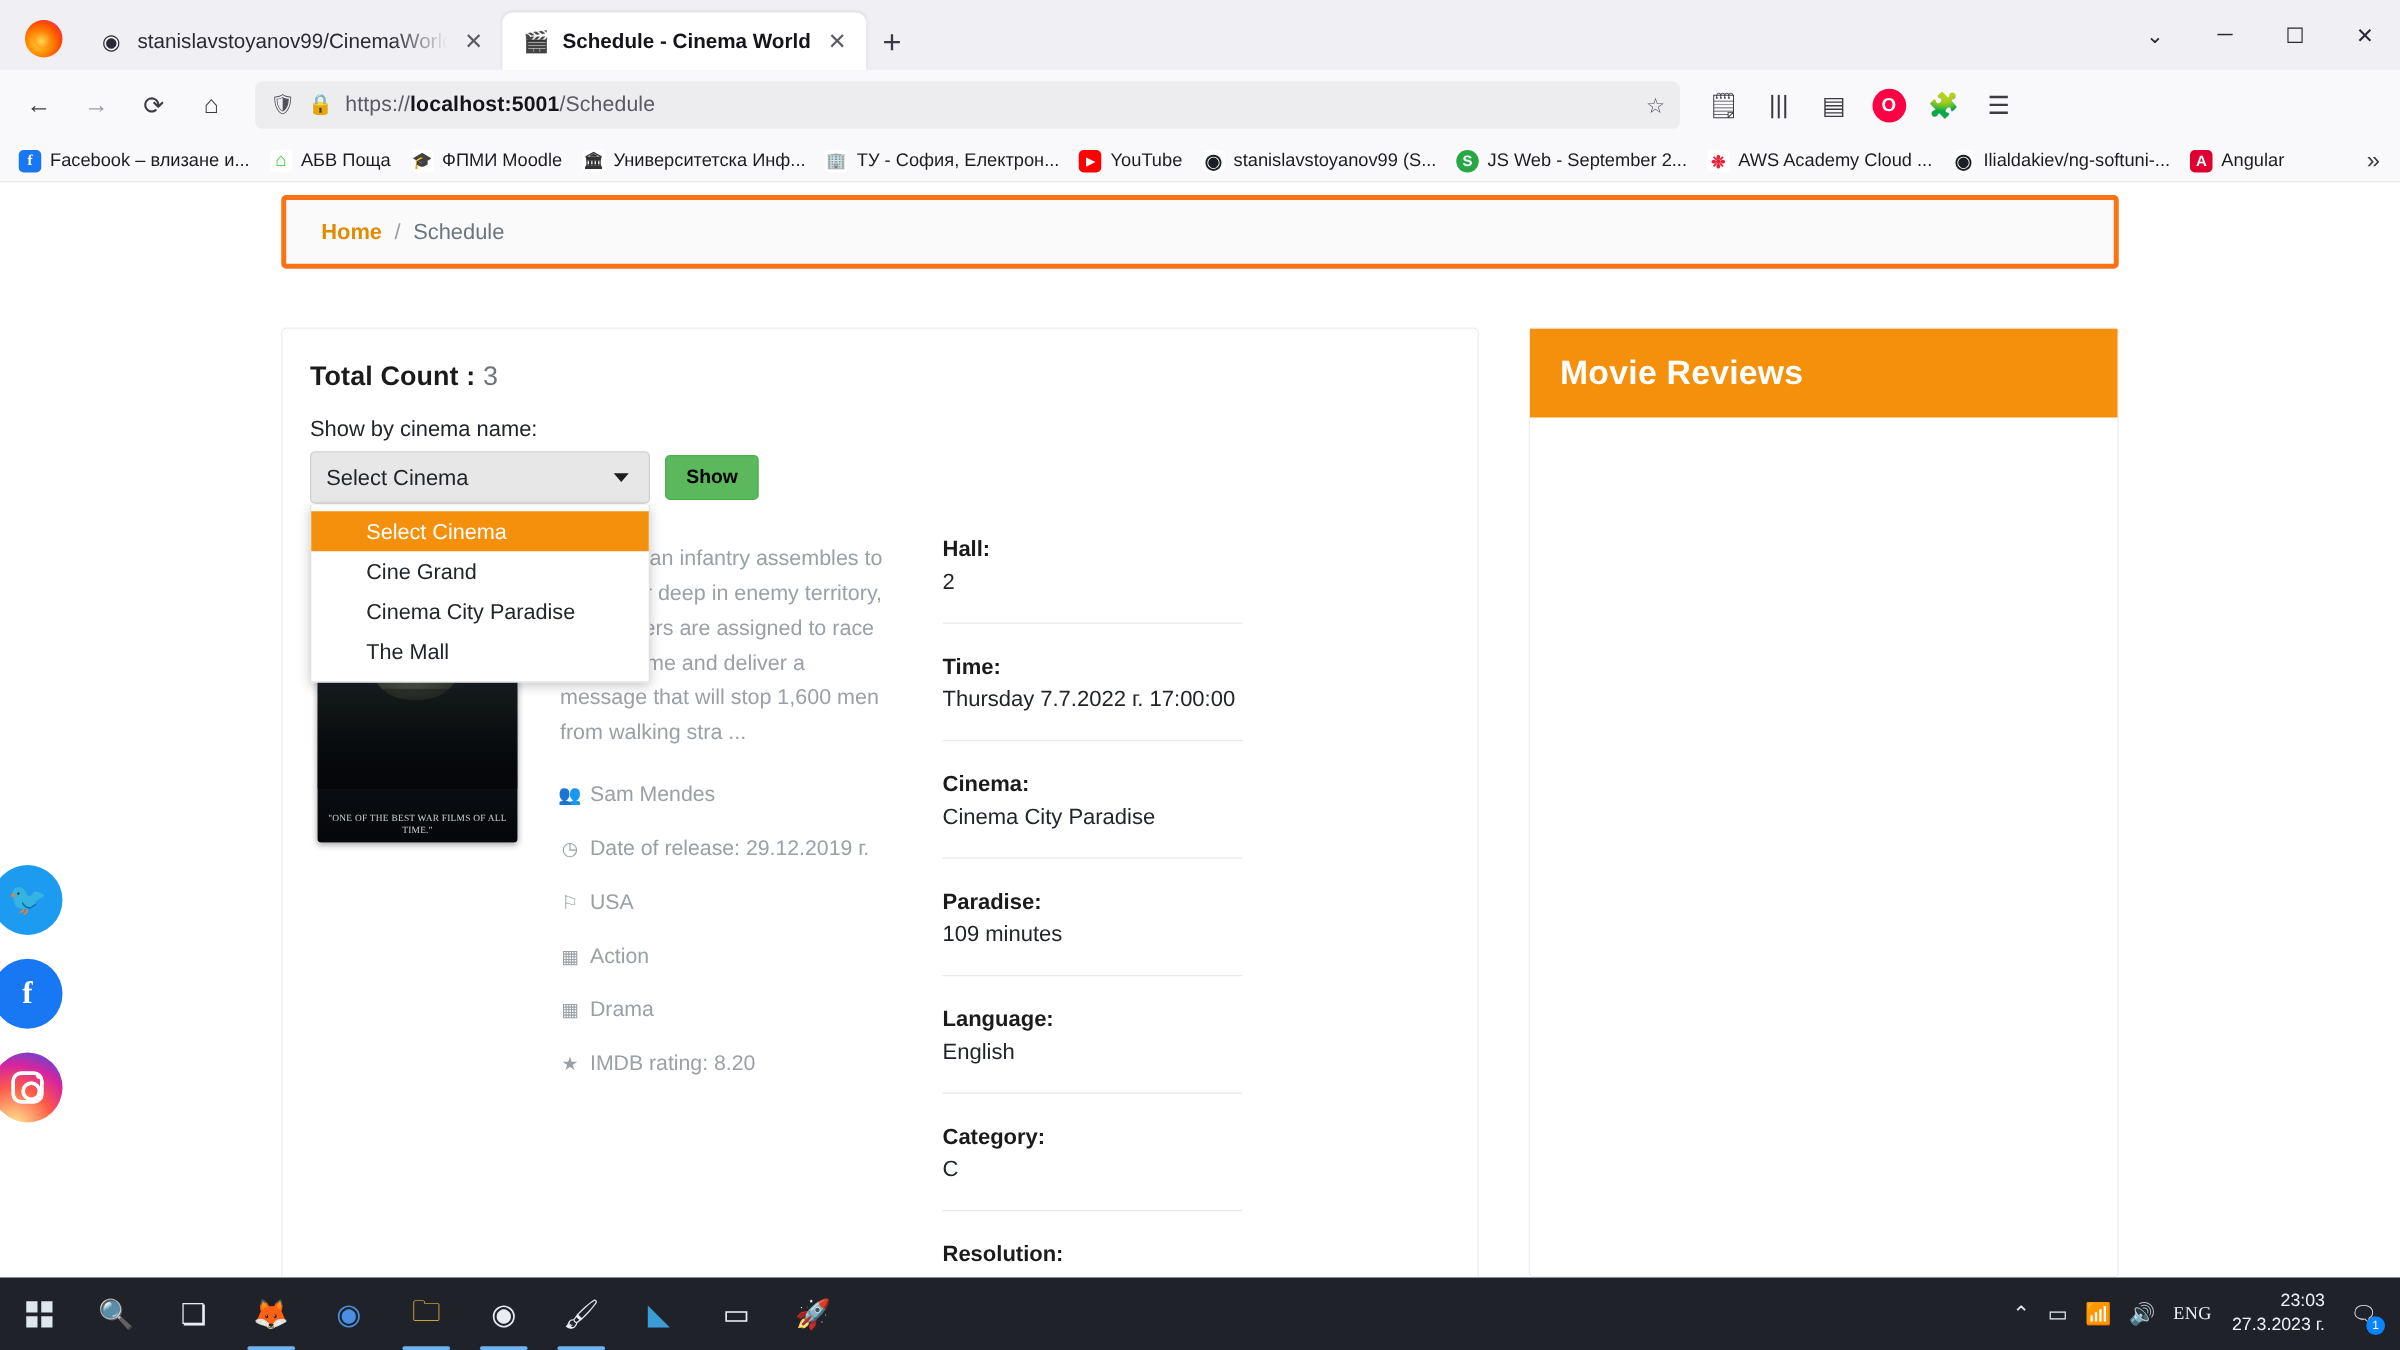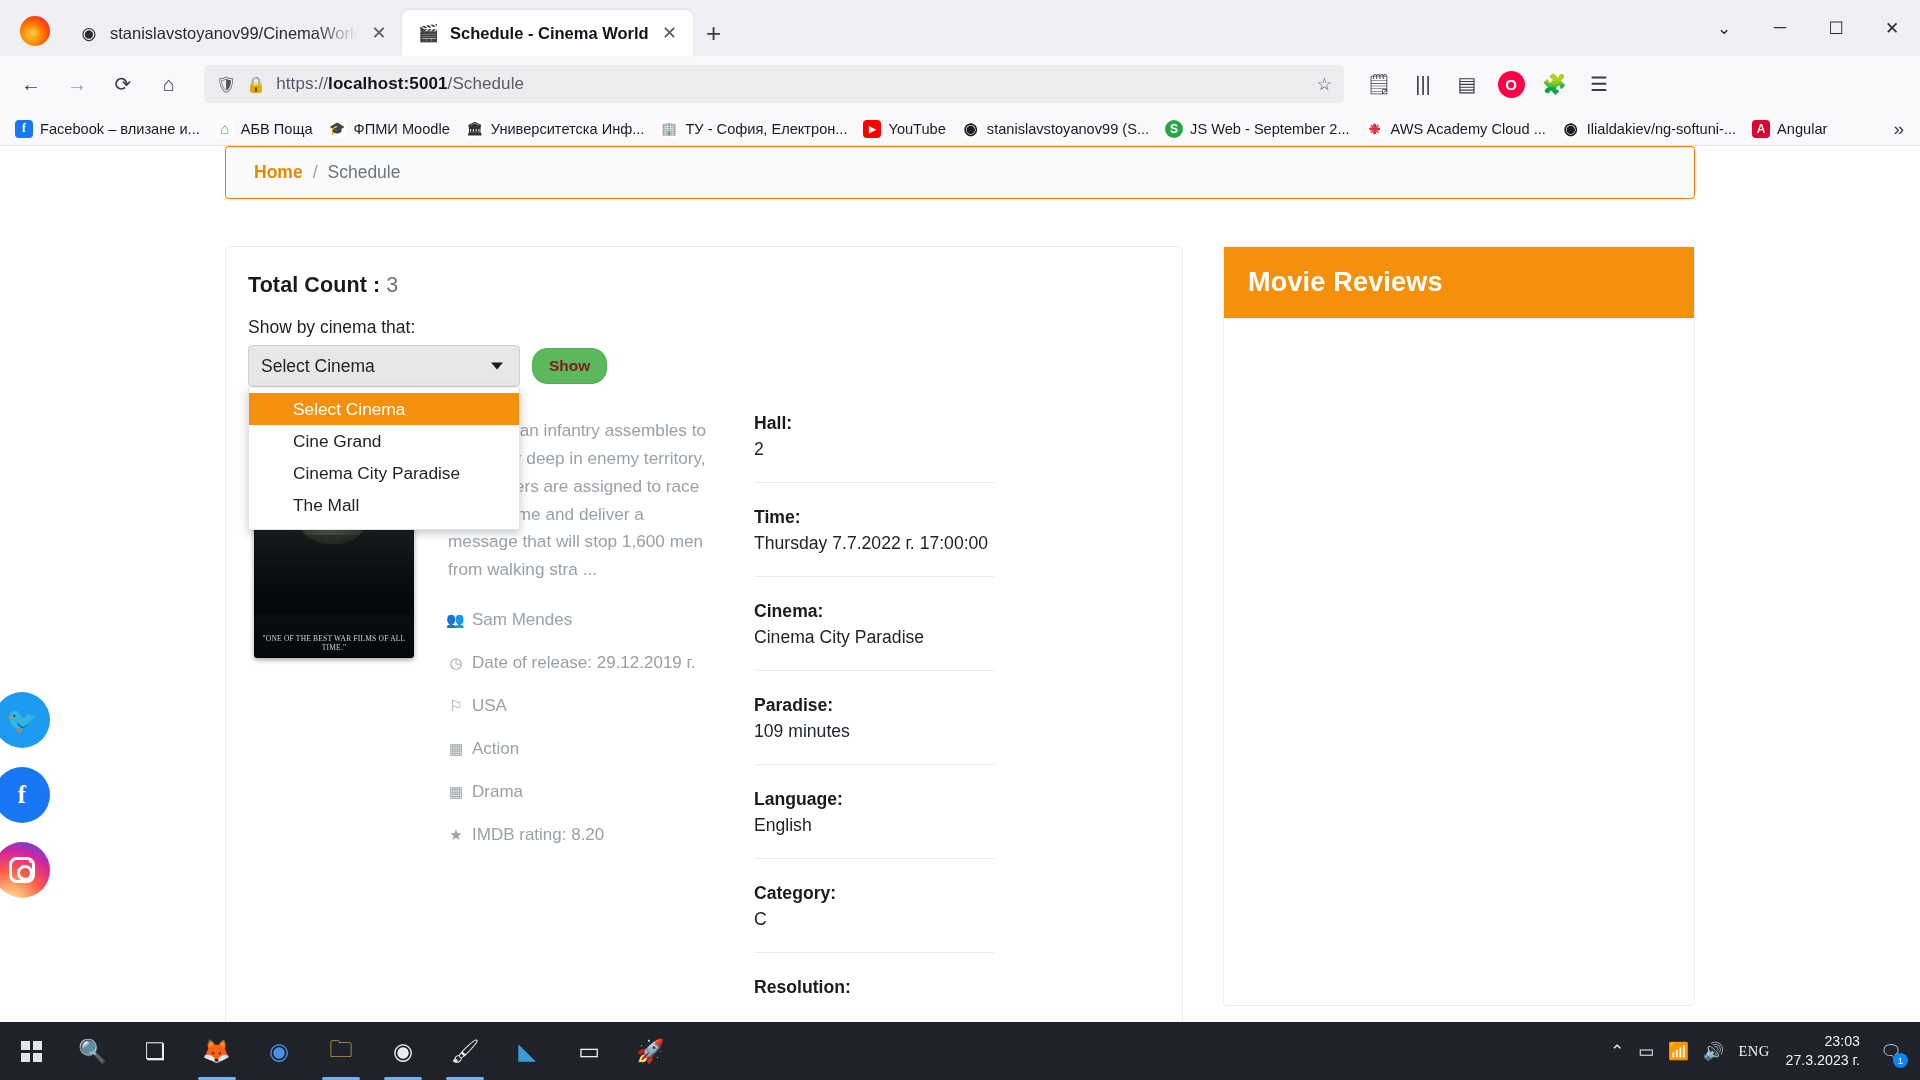--- a/index.html
+++ b/index.html
@@ -53,43 +53,43 @@
   .bm { display:flex; align-items:center; gap:7px; padding: 3px 7px; border-radius:4px;
         font-size: 14.6px; color: #1c1b22; white-space: nowrap; flex:none; }
   .bmico { width: 18px; height: 18px; border-radius: 4px; flex:none; display:flex; align-items:center; justify-content:center;
            font-size: 12px; color:#fff; font-weight:700; overflow:hidden; }
   .chev { margin-left: auto; color:#3b3b44; font-size: 19px; padding-right: 8px; flex:none; }
 
   
   .viewport { position:absolute; left:0; top: 146px; width: 1920px; height: 876px; background:#fff; overflow:hidden; }
   .container { width: 1470px; margin: 0 auto; position: relative; }
 
-  .breadcrumb { background: #fafafa; border: 1px solid #f97316; border-radius: 4px;
+  .breadcrumb { margin-top: 10px; background: #fafafa; border: 4px solid #f97316; border-radius: 4px;
                 padding: 15px 28px; font-size: 17.5px; color: #6c757d; display:flex; align-items:center; gap:10px; }
   .breadcrumb a { color: #e38b00; font-weight: 700; text-decoration: none; }
   .breadcrumb .sep { color:#9aa0a6; }
   .breadcrumb .cur { color:#6c757d; }
 
   .row { display:flex; gap: 40px; margin-top: 47px; align-items: flex-start; }
   .leftcard { flex: 0 0 958px; background:#fff; border:1px solid #ececec; border-radius:4px;
               padding: 26px 22px 40px 22px; min-height: 700px; position: relative; }
   .rightcol { flex: 1 1 auto; }
 
   .totalcount { font-size: 21.5px; font-weight: 700; color:#1b1b1b; letter-spacing: .1px; }
   .totalcount .num { color:#6c757d; font-weight: 400; }
 
   .filter-label { margin-top: 19px; font-size: 17.5px; color:#212529; }
   .filter-row { display:flex; align-items:flex-start; gap: 12px; margin-top: 7px; position:relative; }
   .select-box { width: 272px; height: 42px; background:#e7e7e7; border:1px solid #cfcfcf; border-radius:4px;
                 display:flex; align-items:center; padding: 0 12px; font-size: 17.5px; color:#212529; position:relative; }
   .select-box .caret { position:absolute; right: 16px; top: 50%; transform: translateY(-50%);
                        width: 0; height: 0; border-left: 6px solid transparent; border-right: 6px solid transparent;
                        border-top: 7px solid #1d1d1d; }
-  .show-btn { height: 36px; margin-top: 3px; padding: 0 16px; background:#5cb85c; border:1px solid #4cae4c; border-radius:15px;
-              color:#7f1d1d; font-size: 15.5px; font-weight: 700; display:flex; align-items:center; }
+  .show-btn { height: 36px; margin-top: 3px; padding: 0 16px; background:#5cb85c; border:1px solid #4cae4c; border-radius:4px;
+              color:#000000; font-size: 15.5px; font-weight: 700; display:flex; align-items:center; }
 
   .dropdown { position:absolute; left:0; top: 43px; width: 272px; background:#fff;
               box-shadow: 0 3px 9px rgba(0,0,0,.22); border: 1px solid #e1e1e1; border-top: none;
               padding: 5px 0 8px 0; z-index: 30; }
   .dd-item { height: 32px; display:flex; align-items:center; padding: 0 14px 0 44px; font-size: 17.3px; color:#212529; }
   .dd-item.sel { background:#f5900d; color:#ffffff; }
 
   .content-row { display:flex; gap: 0; margin-top: 4px; }
   .poster-col { flex: 0 0 200px; padding-left: 6px; padding-top: 30px; }
   .poster { width: 160px; height: 237px; border-radius: 3px; position: relative; overflow:hidden;
@@ -265,21 +265,21 @@
 
       <div class="row">
 
         <div class="leftcard">
 
           <div class="totalcount">
             <span>Total Count :</span>
             <span class="num">3</span>
           </div>
 
-          <div class="filter-label">Show by cinema that:</div>
+          <div class="filter-label">Show by cinema name:</div>
 
           <div class="filter-row">
             <div class="select-box">
               <span>Select Cinema</span>
               <span class="caret"></span>
             </div>
             <div class="show-btn">Show</div>
 
             <div class="dropdown">
               <div class="dd-item sel">Select Cinema</div>

